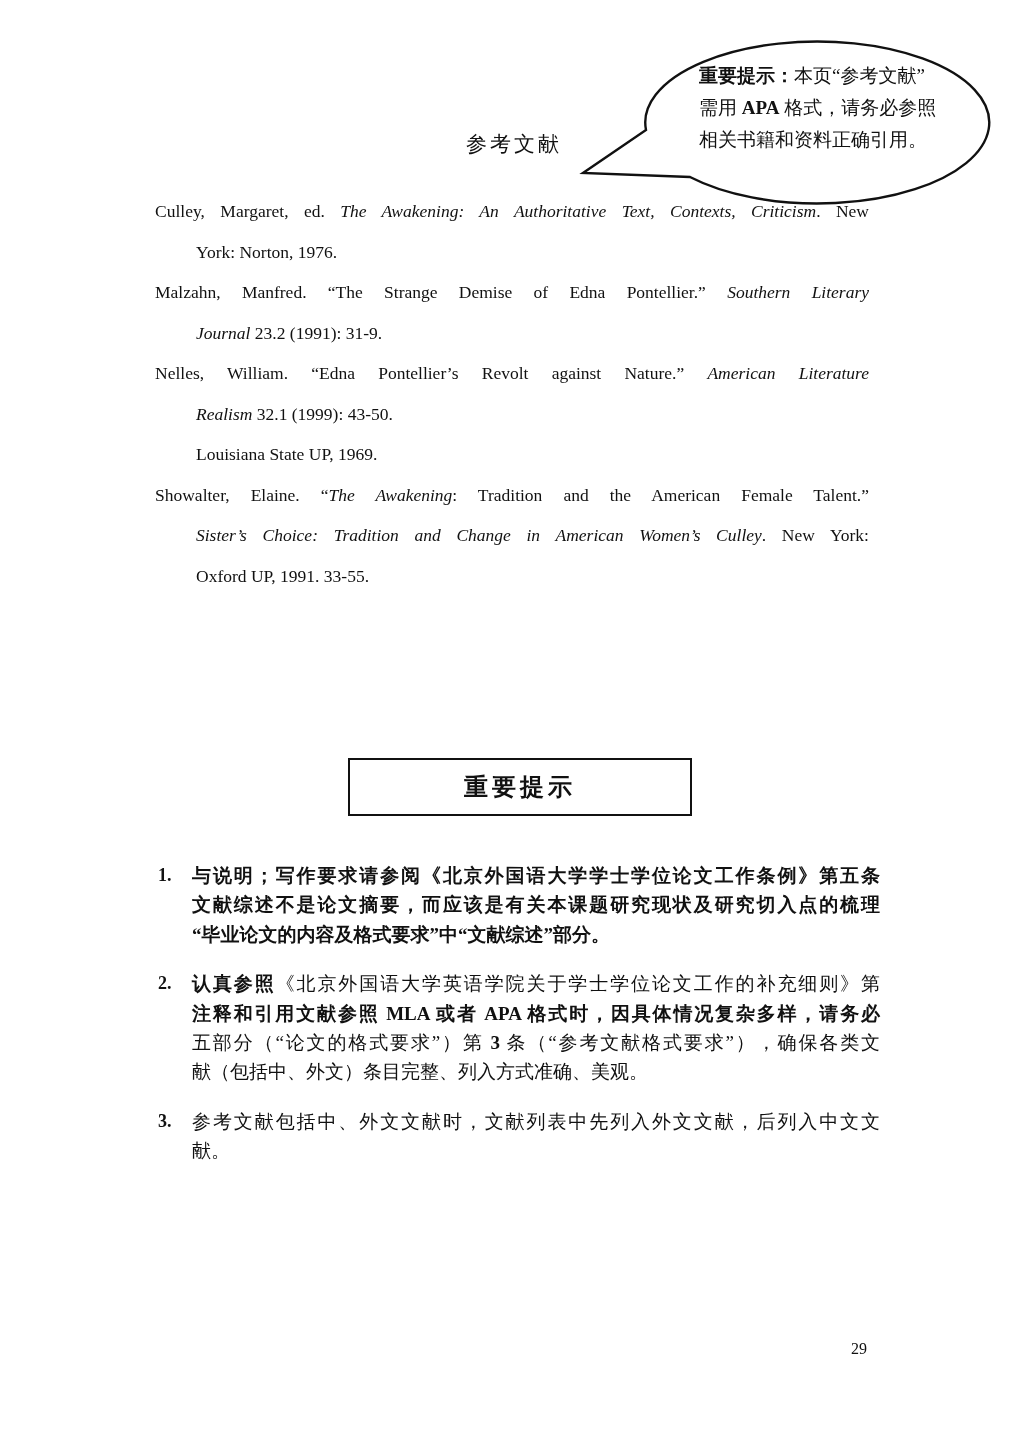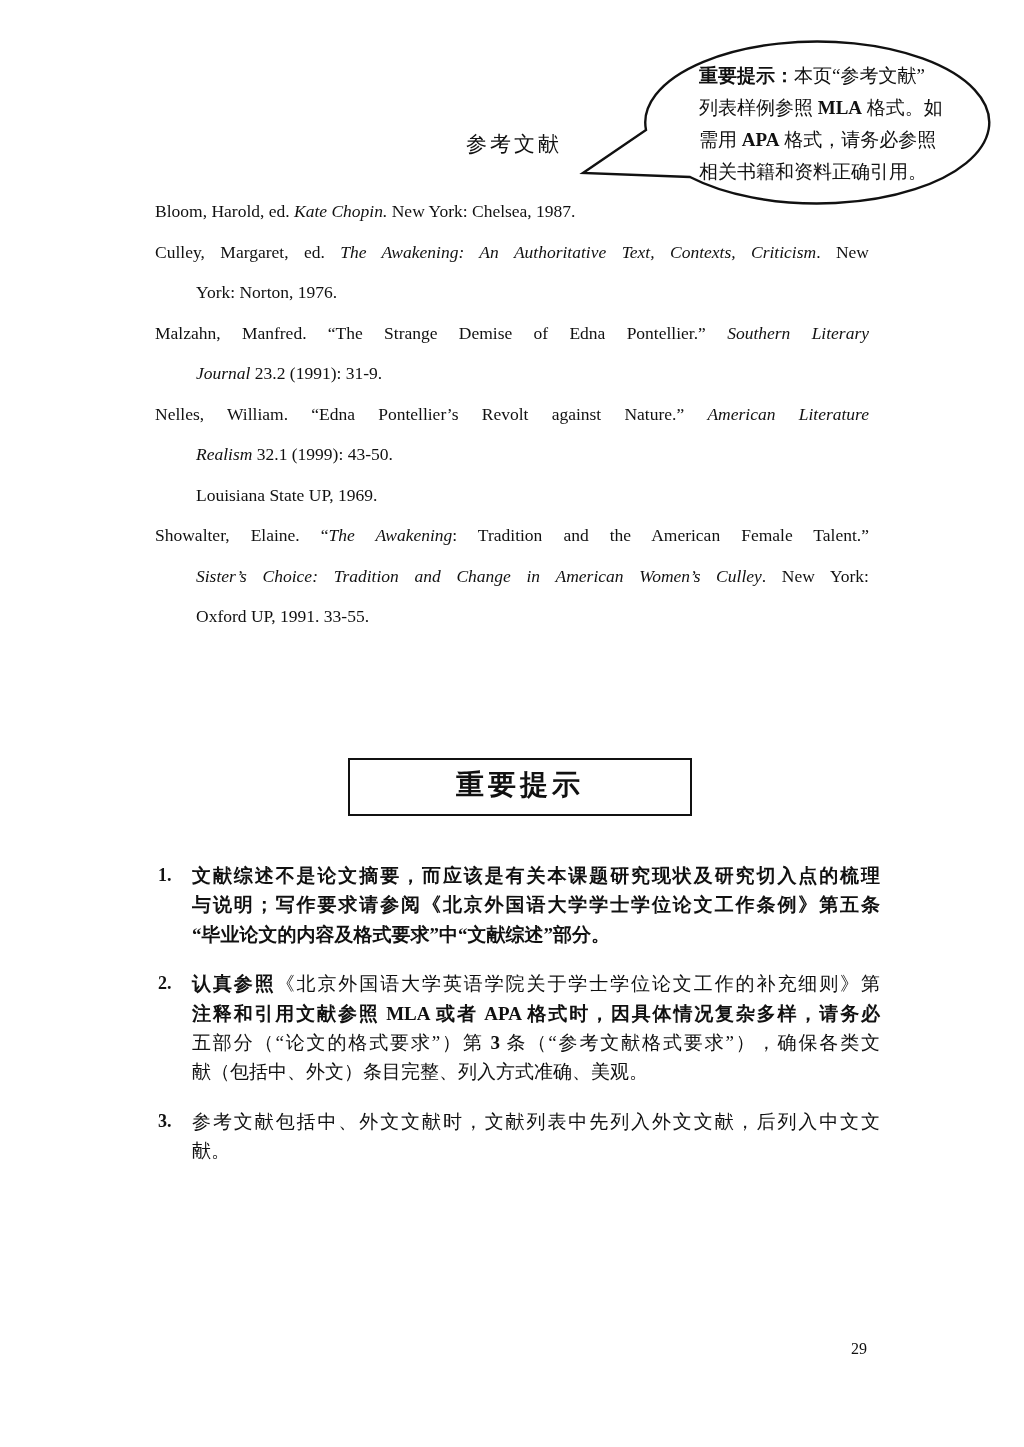--- a/index.html
+++ b/index.html
@@ -21,22 +21,22 @@
                    font-size:17.5px;}
   .ref-line{line-height:40.5px;height:40.5px;overflow:hidden;}
   .ref-line.ind{padding-left:41px;}
   .fill{text-align:justify;text-align-last:justify;}
   .i{font-style:italic;}
   .b{font-weight:bold;}
 
   
   #notice-box{position:absolute;left:348px;top:758px;width:340px;height:54px;
               border:2.5px solid #111;text-align:center;}
-  #notice-box span{font-weight:bold;font-size:28px;line-height:54px;
-                   letter-spacing:4px;font-family:Liberation Mono, monospace;}
+  #notice-box span{font-weight:bold;font-size:24px;line-height:54px;
+                   letter-spacing:4px;font-family:Liberation Serif, serif;}
 
   
   #notes-list{position:absolute;left:158px;top:861px;width:722px;}
   .note-item{display:flex;margin-bottom:20px;}
   .note-num{width:34px;flex:0 0 34px;font-weight:bold;font-size:18px;
             line-height:29.4px;font-family:"Liberation Serif",serif;}
   .note-body{flex:1;}
   .note-line{font-size:19px;line-height:29.4px;
              font-family:"Liberation Serif",serif;}
 
@@ -44,31 +44,27 @@
 </style>
 </head>
 <body>
 
 <svg id="bubble-svg" viewBox="0 0 1024 240" xmlns="http://www.w3.org/2000/svg">
   <path d="M 646 130 A 172 81 0 1 1 690 177 L 583 173 Z" fill="#ffffff" stroke="#111111" stroke-width="2.4" stroke-linejoin="miter"></path>
 </svg>
 
 <div id="bubble-text">
     <div class="bubble-line"><span class="b">重要提示：</span><span>本页“参考文献”</span></div>
-    <div class="bubble-line"><span>列表样例参照 </span><span class="b">MLA</span><span> 格式。如</span></div>
     <div class="bubble-line"><span>需用 </span><span class="b">APA</span><span> 格式，请务必参照</span></div>
     <div class="bubble-line"><span>相关书籍和资料正确引用。</span></div>
   </div>
 
 <div id="page-title">参考文献</div>
 
 <div id="references-list">
-    <div>
-      <div class="ref-line"><span>Bloom, Harold, ed. </span><span class="i">Kate Chopin.</span><span> New York: Chelsea, 1987.</span></div>
-    </div>
     <div>
       <div class="ref-line fill"><span>Culley, Margaret, ed. </span><span class="i">The Awakening: An Authoritative Text, Contexts, Criticism</span><span>. New</span></div>
       <div class="ref-line ind"><span>York: Norton, 1976.</span></div>
     </div>
     <div>
       <div class="ref-line fill"><span>Malzahn, Manfred. “The Strange Demise of Edna Pontellier.” </span><span class="i">Southern Literary</span></div>
       <div class="ref-line ind"><span class="i">Journal</span><span> 23.2 (1991): 31-9.</span></div>
     </div>
     <div>
       <div class="ref-line fill"><span>Nelles, William. “Edna Pontellier’s Revolt against Nature.” </span><span class="i">American Literature</span></div>
@@ -85,22 +81,22 @@
   </div>
 
 <div id="notice-box">
   <span>重要提示</span>
 </div>
 
 <div id="notes-list">
     <div class="note-item">
       <span class="note-num">1.</span>
       <div class="note-body">
+        <div class="note-line fill"><span class="b">与说明；写作要求请参阅《北京外国语大学学士学位论文工作条例》第五条</span></div>
         <div class="note-line fill"><span class="b">文献综述不是论文摘要，而应该是有关本课题研究现状及研究切入点的梳理</span></div>
-        <div class="note-line fill"><span class="b">与说明；写作要求请参阅《北京外国语大学学士学位论文工作条例》第五条</span></div>
         <div class="note-line"><span class="b">“毕业论文的内容及格式要求”中“文献综述”部分。</span></div>
       </div>
     </div>
     <div class="note-item">
       <span class="note-num">2.</span>
       <div class="note-body">
         <div class="note-line fill"><span class="b">认真参照</span><span>《北京外国语大学英语学院关于学士学位论文工作的补充细则》第</span></div>
         <div class="note-line fill"><span class="b">注释和引用文献参照 MLA 或者 APA 格式时，因具体情况复杂多样，请务必</span></div>
         <div class="note-line fill"><span>五部分（“论文的格式要求”）第 </span><span class="b">3</span><span> 条（“参考文献格式要求”），确保各类文</span></div>
         <div class="note-line"><span>献（包括中、外文）条目完整、列入方式准确、美观。</span></div>

